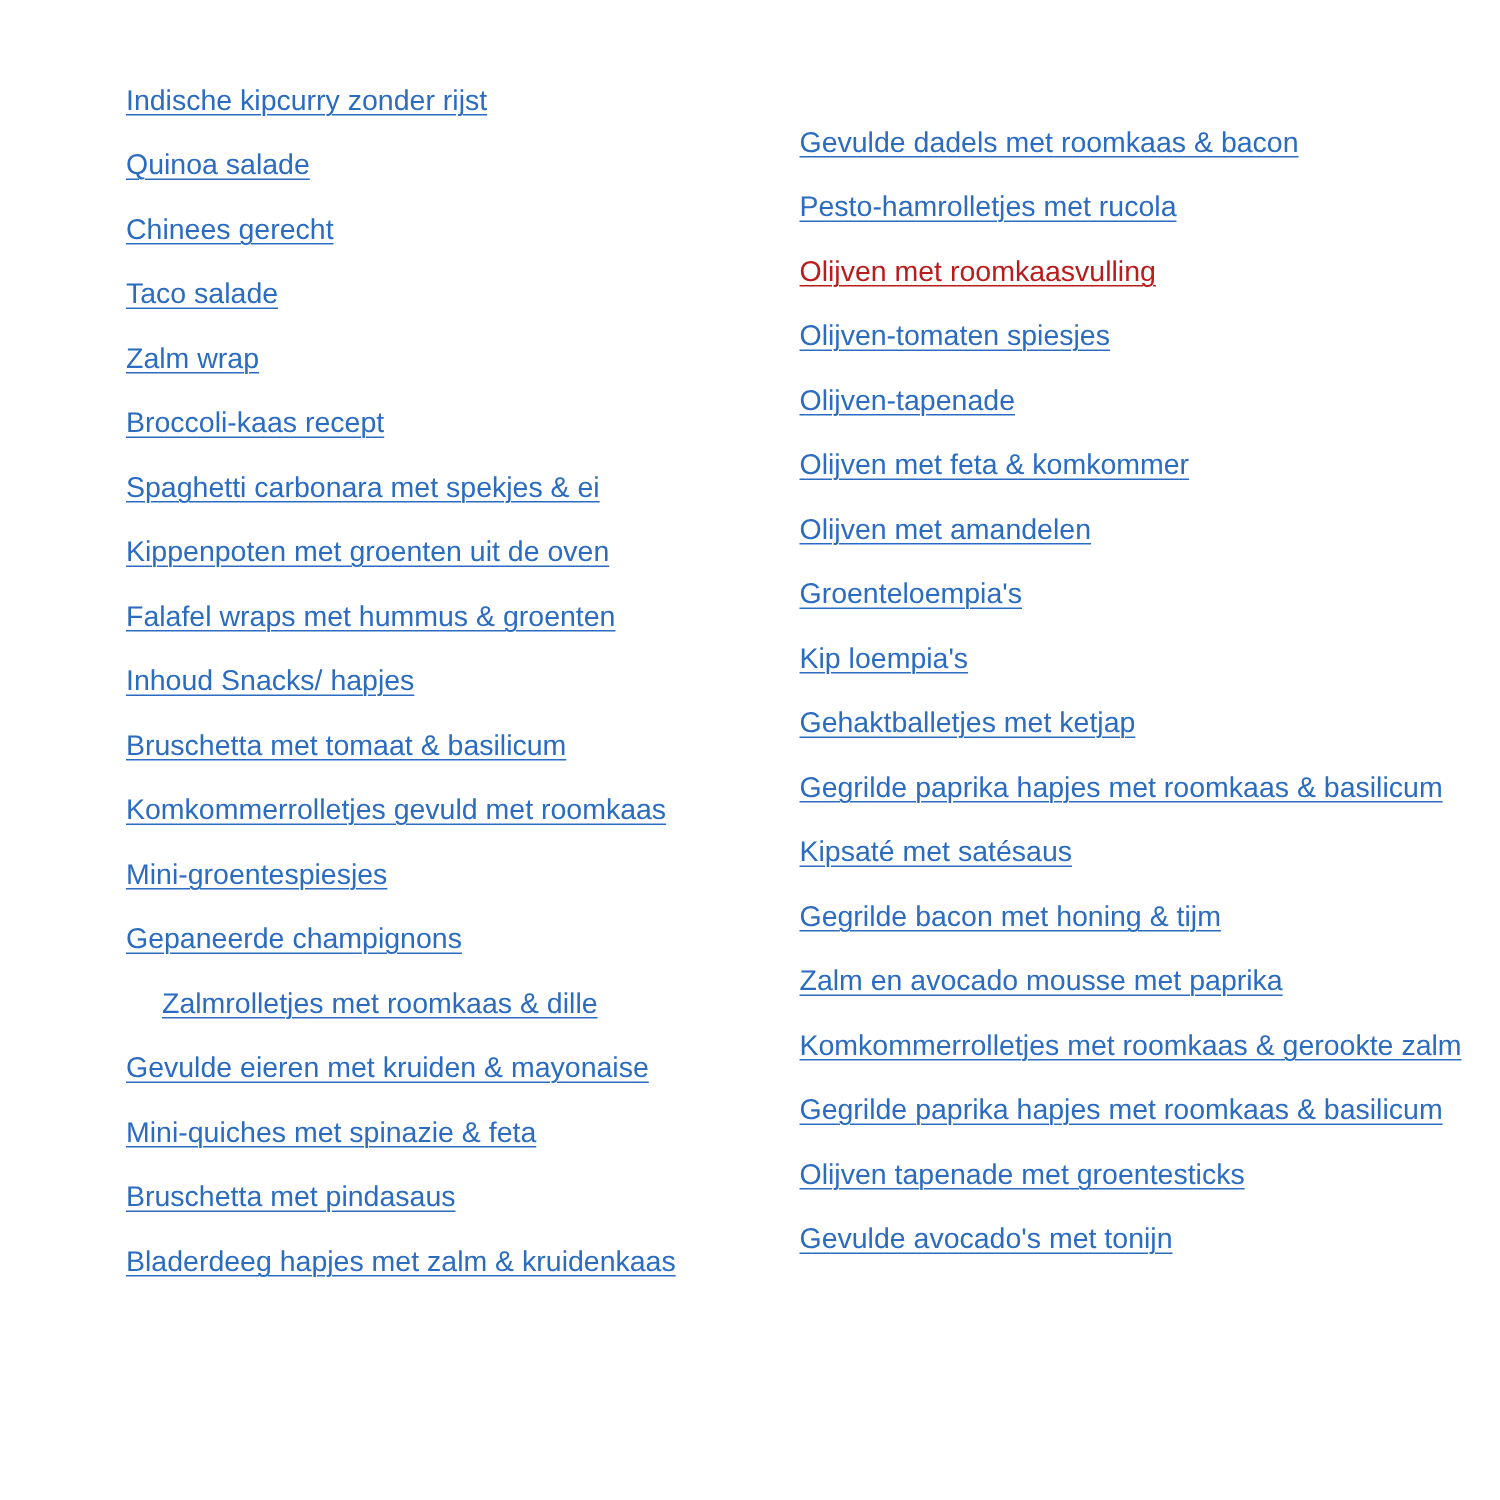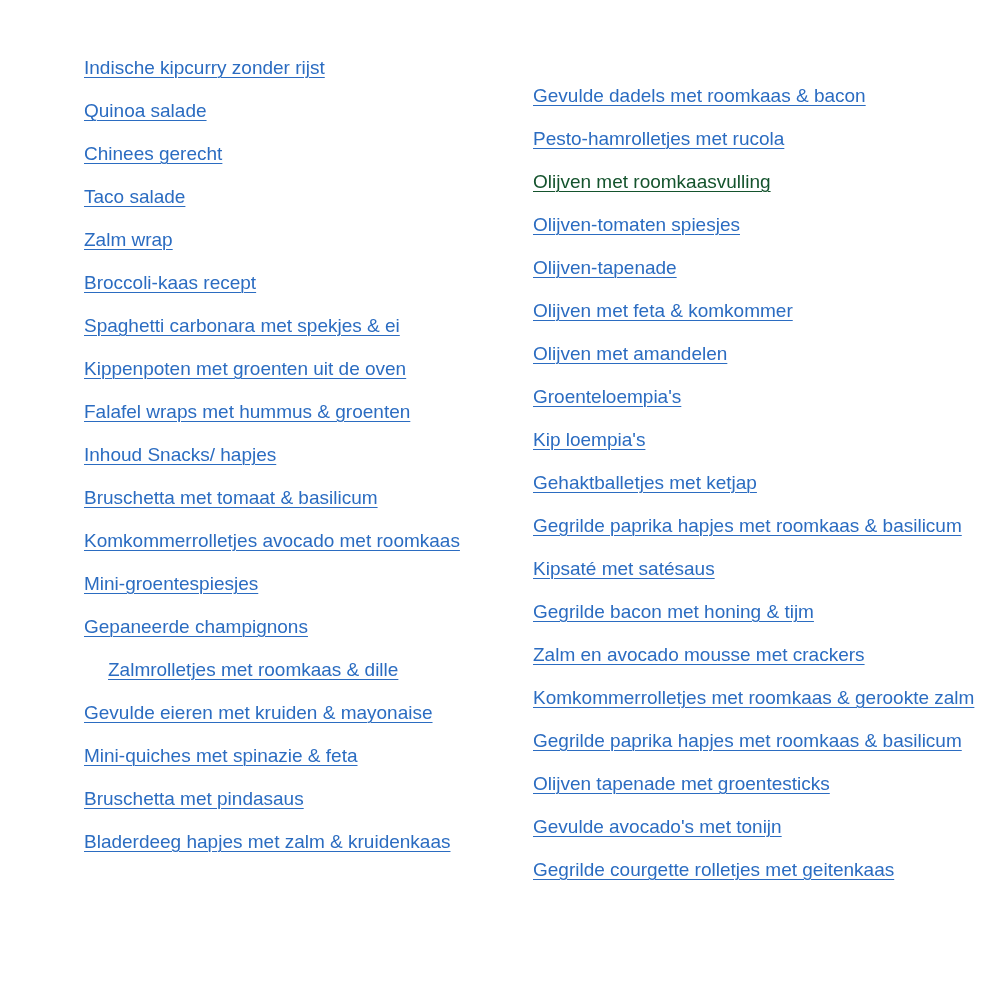--- a/index.html
+++ b/index.html
@@ -51,44 +51,43 @@
         <a href="#" class="recipe-link" style="color: rgb(43, 108, 193);">Quinoa salade</a>
         <a href="#" class="recipe-link" style="color: rgb(43, 108, 193);">Chinees gerecht</a>
         <a href="#" class="recipe-link" style="color: rgb(43, 108, 193);">Taco salade</a>
         <a href="#" class="recipe-link" style="color: rgb(43, 108, 193);">Zalm wrap</a>
         <a href="#" class="recipe-link" style="color: rgb(43, 108, 193);">Broccoli-kaas recept</a>
         <a href="#" class="recipe-link" style="color: rgb(43, 108, 193);">Spaghetti carbonara met spekjes &amp; ei</a>
         <a href="#" class="recipe-link" style="color: rgb(43, 108, 193);">Kippenpoten met groenten uit de oven</a>
         <a href="#" class="recipe-link" style="color: rgb(43, 108, 193);">Falafel wraps met hummus &amp; groenten</a>
         <a href="#" class="recipe-link" style="color: rgb(43, 108, 193);">Inhoud Snacks/ hapjes</a>
         <a href="#" class="recipe-link" style="color: rgb(43, 108, 193);">Bruschetta met tomaat &amp; basilicum</a>
-        <a href="#" class="recipe-link" style="color: rgb(43, 108, 193);">Komkommerrolletjes avocado met roomkaas</a>
+        <a href="#" class="recipe-link" style="color: rgb(43, 108, 193);">Komkommerrolletjes gevuld met roomkaas</a>
         <a href="#" class="recipe-link" style="color: rgb(43, 108, 193);">Mini-groentespiesjes</a>
         <a href="#" class="recipe-link" style="color: rgb(43, 108, 193);">Gepaneerde champignons</a>
         <a href="#" class="recipe-link" style="color: rgb(43, 108, 193); margin-left: 24px;">Zalmrolletjes met roomkaas &amp; dille</a>
         <a href="#" class="recipe-link" style="color: rgb(43, 108, 193);">Gevulde eieren met kruiden &amp; mayonaise</a>
         <a href="#" class="recipe-link" style="color: rgb(43, 108, 193);">Mini-quiches met spinazie &amp; feta</a>
         <a href="#" class="recipe-link" style="color: rgb(43, 108, 193);">Bruschetta met pindasaus</a>
         <a href="#" class="recipe-link" style="color: rgb(43, 108, 193);">Bladerdeeg hapjes met zalm &amp; kruidenkaas</a>
       </div>
     <div class="col col-right">
         <a href="#" class="recipe-link" style="color: rgb(43, 108, 193);">Gevulde dadels met roomkaas &amp; bacon</a>
         <a href="#" class="recipe-link" style="color: rgb(43, 108, 193);">Pesto-hamrolletjes met rucola</a>
-        <a href="#" class="recipe-link" style="color: #14532d;">Olijven met roomkaasvulling</a>
+        <a href="#" class="recipe-link" style="color: #b91c1c;">Olijven met roomkaasvulling</a>
         <a href="#" class="recipe-link" style="color: rgb(43, 108, 193);">Olijven-tomaten spiesjes</a>
         <a href="#" class="recipe-link" style="color: rgb(43, 108, 193);">Olijven-tapenade</a>
         <a href="#" class="recipe-link" style="color: rgb(43, 108, 193);">Olijven met feta &amp; komkommer</a>
         <a href="#" class="recipe-link" style="color: rgb(43, 108, 193);">Olijven met amandelen</a>
         <a href="#" class="recipe-link" style="color: rgb(43, 108, 193);">Groenteloempia's</a>
         <a href="#" class="recipe-link" style="color: rgb(43, 108, 193);">Kip loempia's</a>
         <a href="#" class="recipe-link" style="color: rgb(43, 108, 193);">Gehaktballetjes met ketjap</a>
         <a href="#" class="recipe-link" style="color: rgb(43, 108, 193);">Gegrilde paprika hapjes met roomkaas &amp; basilicum</a>
         <a href="#" class="recipe-link" style="color: rgb(43, 108, 193);">Kipsaté met satésaus</a>
         <a href="#" class="recipe-link" style="color: rgb(43, 108, 193);">Gegrilde bacon met honing &amp; tijm</a>
-        <a href="#" class="recipe-link" style="color: rgb(43, 108, 193);">Zalm en avocado mousse met crackers</a>
+        <a href="#" class="recipe-link" style="color: rgb(43, 108, 193);">Zalm en avocado mousse met paprika</a>
         <a href="#" class="recipe-link" style="color: rgb(43, 108, 193);">Komkommerrolletjes met roomkaas &amp; gerookte zalm</a>
         <a href="#" class="recipe-link" style="color: rgb(43, 108, 193);">Gegrilde paprika hapjes met roomkaas &amp; basilicum</a>
         <a href="#" class="recipe-link" style="color: rgb(43, 108, 193);">Olijven tapenade met groentesticks</a>
         <a href="#" class="recipe-link" style="color: rgb(43, 108, 193);">Gevulde avocado's met tonijn</a>
-        <a href="#" class="recipe-link" style="color: rgb(43, 108, 193);">Gegrilde courgette rolletjes met geitenkaas</a>
       </div>
   </div>
 </div>
 
 </body></html>

